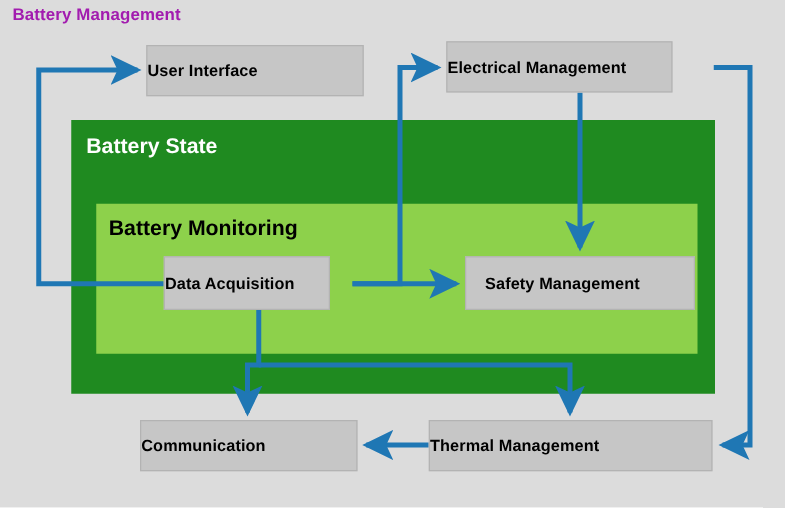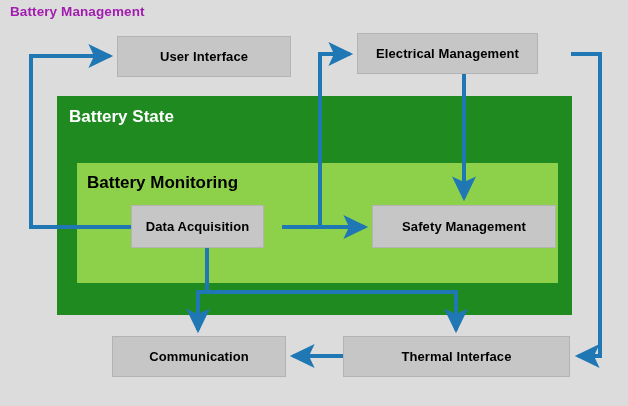--- a/index.html
+++ b/index.html
@@ -35,21 +35,21 @@
     font-weight: bold;
     white-space: nowrap;
   }
   .node-box {
     position: absolute;
     box-sizing: border-box;
     background: #c6c6c6;
     border: 1px solid #b3b3b3;
     display: flex;
     align-items: center;
-    justify-content: center;
+    justify-content: flex-start;
   }
   .node-label {
     font-size: 13px;
     font-weight: bold;
     color: #000000;
     white-space: nowrap;
     letter-spacing: 0.1px;
   }
   svg.edge-layer {
     position: absolute;
@@ -104,25 +104,25 @@
   </div>
 
   <div class="node-box" style="left:357px; top:33px; width:181px; height:41px;">
     <span class="node-label">Electrical Management</span>
   </div>
 
   <div class="node-box" style="left:131px; top:205px; width:133px; height:43px;">
     <span class="node-label">Data Acquisition</span>
   </div>
 
-  <div class="node-box" style="left:372px; top:205px; width:184px; height:43px;">
+  <div class="node-box" style="left:372px; top:205px; width:184px; height:43px;padding-left:15px;">
     <span class="node-label">Safety Management</span>
   </div>
 
   <div class="node-box" style="left:112px; top:336px; width:174px; height:41px;">
     <span class="node-label">Communication</span>
   </div>
 
   <div class="node-box" style="left:343px; top:336px; width:227px; height:41px;">
-    <span class="node-label">Thermal Interface</span>
+    <span class="node-label">Thermal Management</span>
   </div>
 
 </div>
 
 </body></html>

